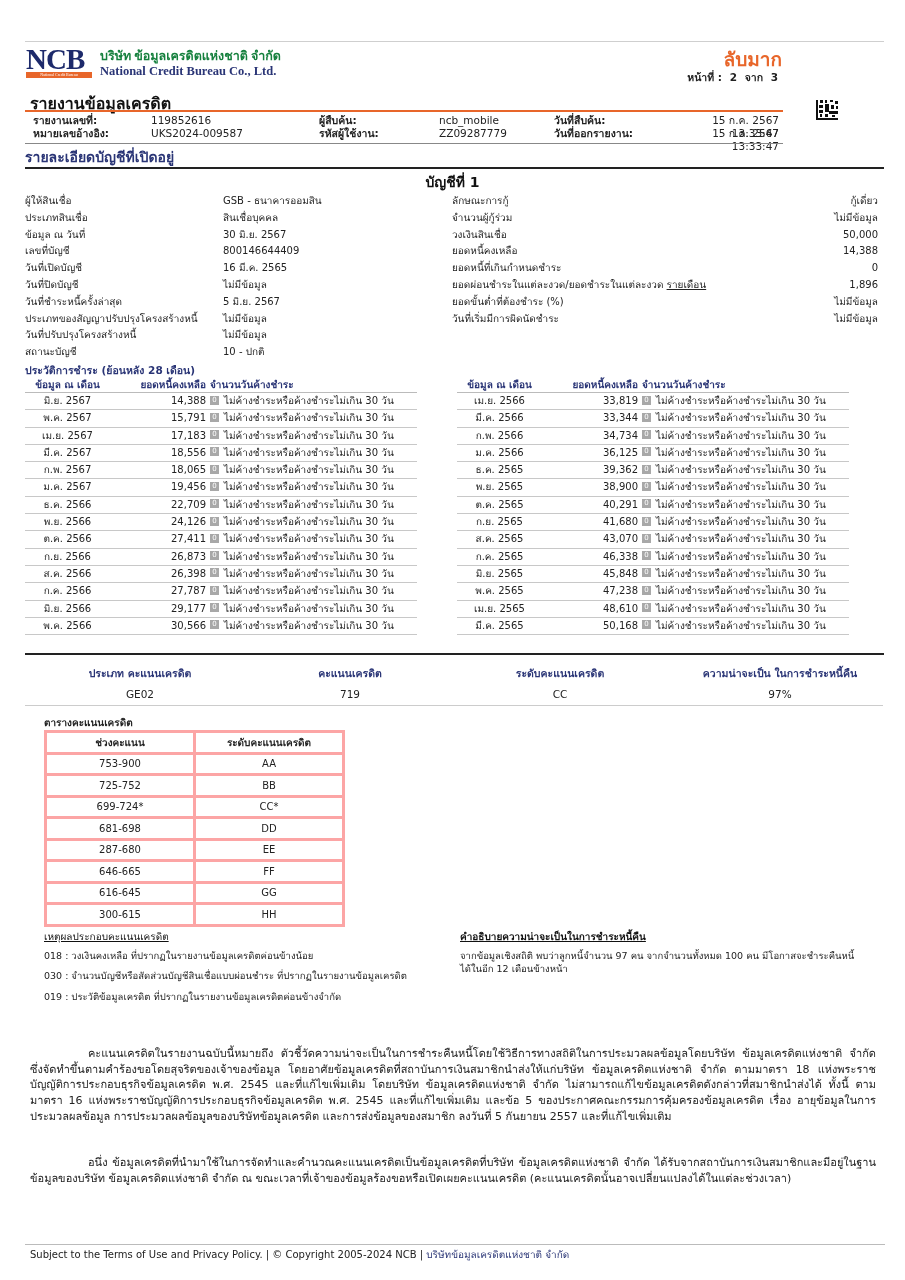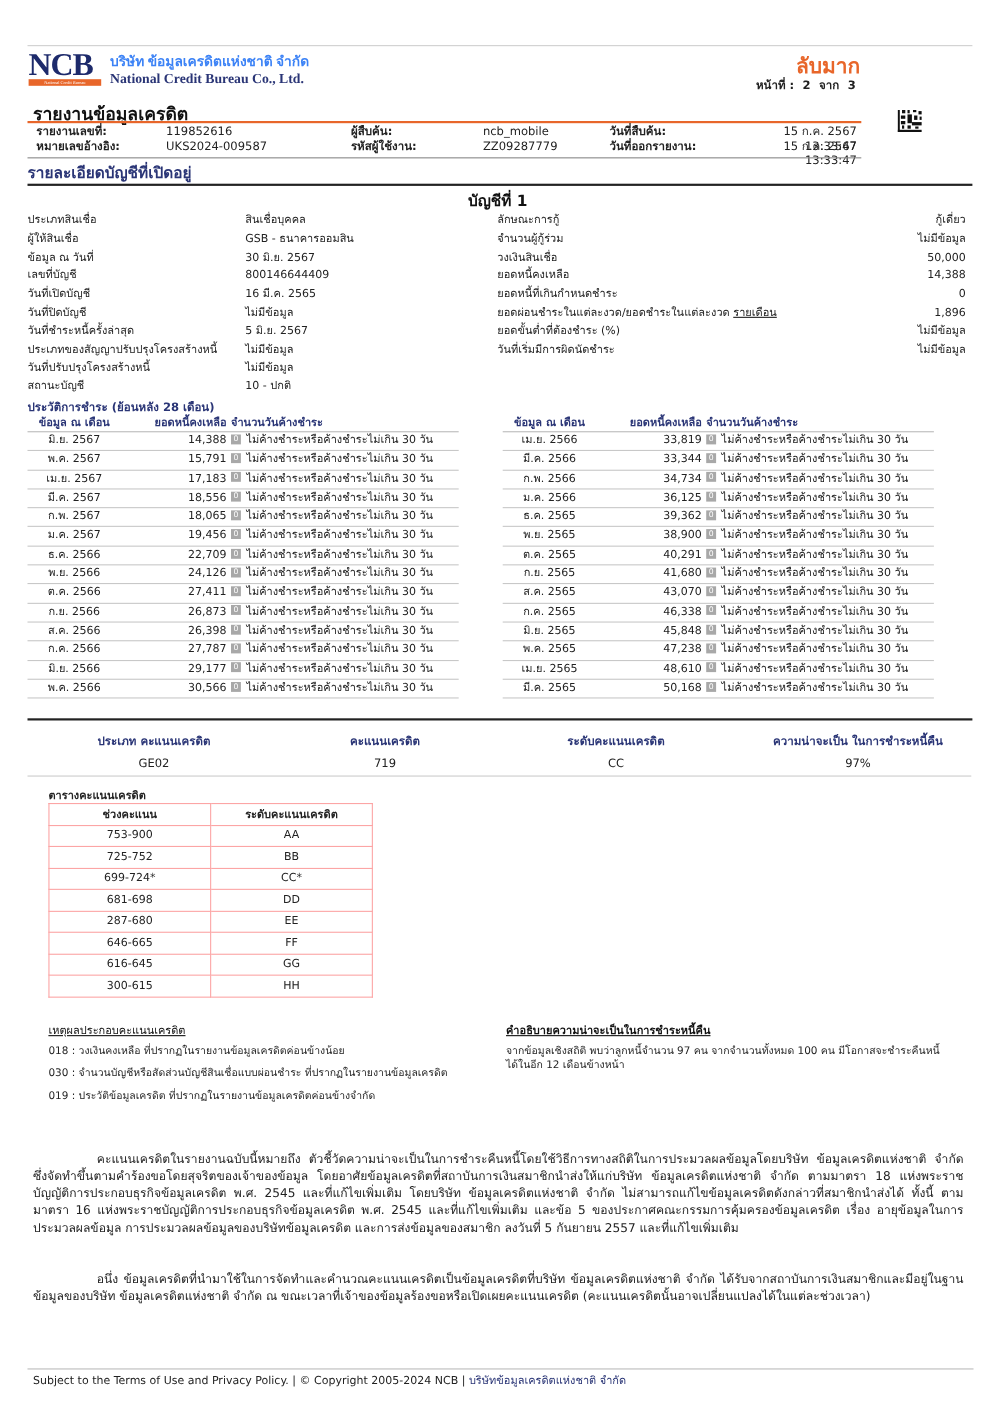--- a/index.html
+++ b/index.html
@@ -2,21 +2,21 @@
 <html><head>
 <meta charset="utf-8">
 <style>
   html, body { margin: 0; padding: 0; background: #ffffff; }
   body { width: 905px; height: 1280px; position: relative; font-family: "DejaVu Sans", sans-serif; color: #222; overflow: hidden; }
   .abs { position: absolute; }
   .topline { left: 25px; top: 41px; width: 859px; height: 1px; background: #cfcfcf; }
   .logo { left: 26px; top: 46px; width: 68px; height: 32px; }
   .logo-ncb { font-family: "Liberation Serif", serif; font-weight: bold; font-size: 29px; color: #1d2a6b; line-height: 26px; letter-spacing: -1px; }
   .logo-bar { width: 66px; height: 6px; background: #e8662a; color: #fff; font-size: 4px; line-height: 6px; text-align: center; font-family: "Liberation Serif", serif; overflow: hidden; white-space: nowrap; }
-  .co-th { left: 100px; top: 46px; font-family: "Liberation Serif", serif; font-weight: bold; font-size: 12.5px; color: #3b82f6; }
+  .co-th { left: 100px; top: 46px; font-family: "Liberation Serif", serif; font-weight: bold; font-size: 12.5px; color: #15803d; }
   .co-en { left: 100px; top: 64px; font-family: "Liberation Serif", serif; font-weight: bold; font-size: 12.5px; color: #2a3576; }
   .secret { right: 123px; top: 44px; font-size: 19px; font-weight: bold; color: #e8662a; }
   .pageno { right: 123px; top: 69px; font-size: 10.5px; font-weight: bold; color: #222; }
   .pageno b { margin: 0 4px; }
   .title { left: 30px; top: 91px; font-size: 16px; font-weight: bold; color: #111; }
   .qr { left: 816px; top: 100px; width: 22px; height: 20px; }
   .orange-line { left: 25px; top: 110px; width: 758px; height: 2px; background: #e8662a; }
   .meta { left: 25px; top: 114px; width: 758px; font-size: 10.5px; }
   .meta-row { display: flex; height: 13px; line-height: 13px; }
   .meta-row .lbl { font-weight: bold; color: #222; }
@@ -37,21 +37,21 @@
   .c1 { width: 85px; text-align: center; }
   .c2 { width: 96px; text-align: right; padding-right: 4px; }
   .c3 { flex: 1; white-space: nowrap; }
   .badge { display: inline-block; width: 9px; height: 9px; background: #a8a8a8; color: #fff; font-size: 7px; line-height: 9px; text-align: center; margin-right: 5px; vertical-align: middle; position: relative; top: -1px; }
   .hline2 { left: 25px; top: 653px; width: 859px; height: 2px; background: #222; }
   .score-head { top: 665px; font-size: 10.5px; font-weight: bold; color: #2a3576; text-align: center; }
   .score-val { top: 688px; font-size: 10.5px; color: #222; text-align: center; }
   .score-line { left: 25px; top: 705px; width: 858px; height: 1px; background: #ccc; }
   .grade-title { left: 44px; top: 715px; font-size: 10px; font-weight: bold; color: #222; }
   .grade-table { left: 44px; top: 730px; border-collapse: collapse; font-size: 10px; }
-  .grade-table td, .grade-table th { border: 1px solid #fca5a5; width: 146px; height: 18.5px; text-align: center; padding: 0; }
+  .grade-table td, .grade-table th { border: 3px solid #fca5a5; width: 146px; height: 18.5px; text-align: center; padding: 0; }
   .grade-table th { font-weight: bold; }
   .reason-title { left: 44px; top: 929px; font-size: 10px; font-weight: normal; text-decoration: underline; color: #111; }
   .reasons { left: 44px; top: 946px; font-size: 9.5px; }
   .reasons div { height: 20.3px; line-height: 20.3px; }
   .prob-title { left: 460px; top: 929px; font-size: 10px; font-weight: bold; text-decoration: underline; color: #111; }
   .prob-text { left: 460px; top: 949px; width: 400px; font-size: 9.5px; line-height: 13px; }
   .para { left: 30px; width: 846px; font-size: 11px; line-height: 15.7px; text-align: justify; color: #222; }
   .para1 { top: 1046px; }
   .para2 { top: 1155px; }
   .footline { left: 25px; top: 1244px; width: 860px; height: 1px; background: #bbb; }
@@ -120,26 +120,26 @@
 </div>
 <div class="abs meta-line"></div>
 
 <div class="abs sec-title">รายละเอียดบัญชีที่เปิดอยู่</div>
 <div class="abs thick-line"></div>
 
 <div class="abs acct-title">บัญชีที่ 1</div>
 
 <div class="abs kv-left">
   <div class="kv">
+      <span class="k">ผู้ให้สินเชื่อ</span>
+      <span class="v">GSB - ธนาคารออมสิน</span>
+    </div>
+  <div class="kv">
       <span class="k">ประเภทสินเชื่อ</span>
       <span class="v">สินเชื่อบุคคล</span>
-    </div>
-  <div class="kv">
-      <span class="k">ผู้ให้สินเชื่อ</span>
-      <span class="v">GSB - ธนาคารออมสิน</span>
     </div>
   <div class="kv">
       <span class="k">ข้อมูล ณ วันที่</span>
       <span class="v">30 มิ.ย. 2567</span>
     </div>
   <div class="kv">
       <span class="k">เลขที่บัญชี</span>
       <span class="v">800146644409</span>
     </div>
   <div class="kv">

